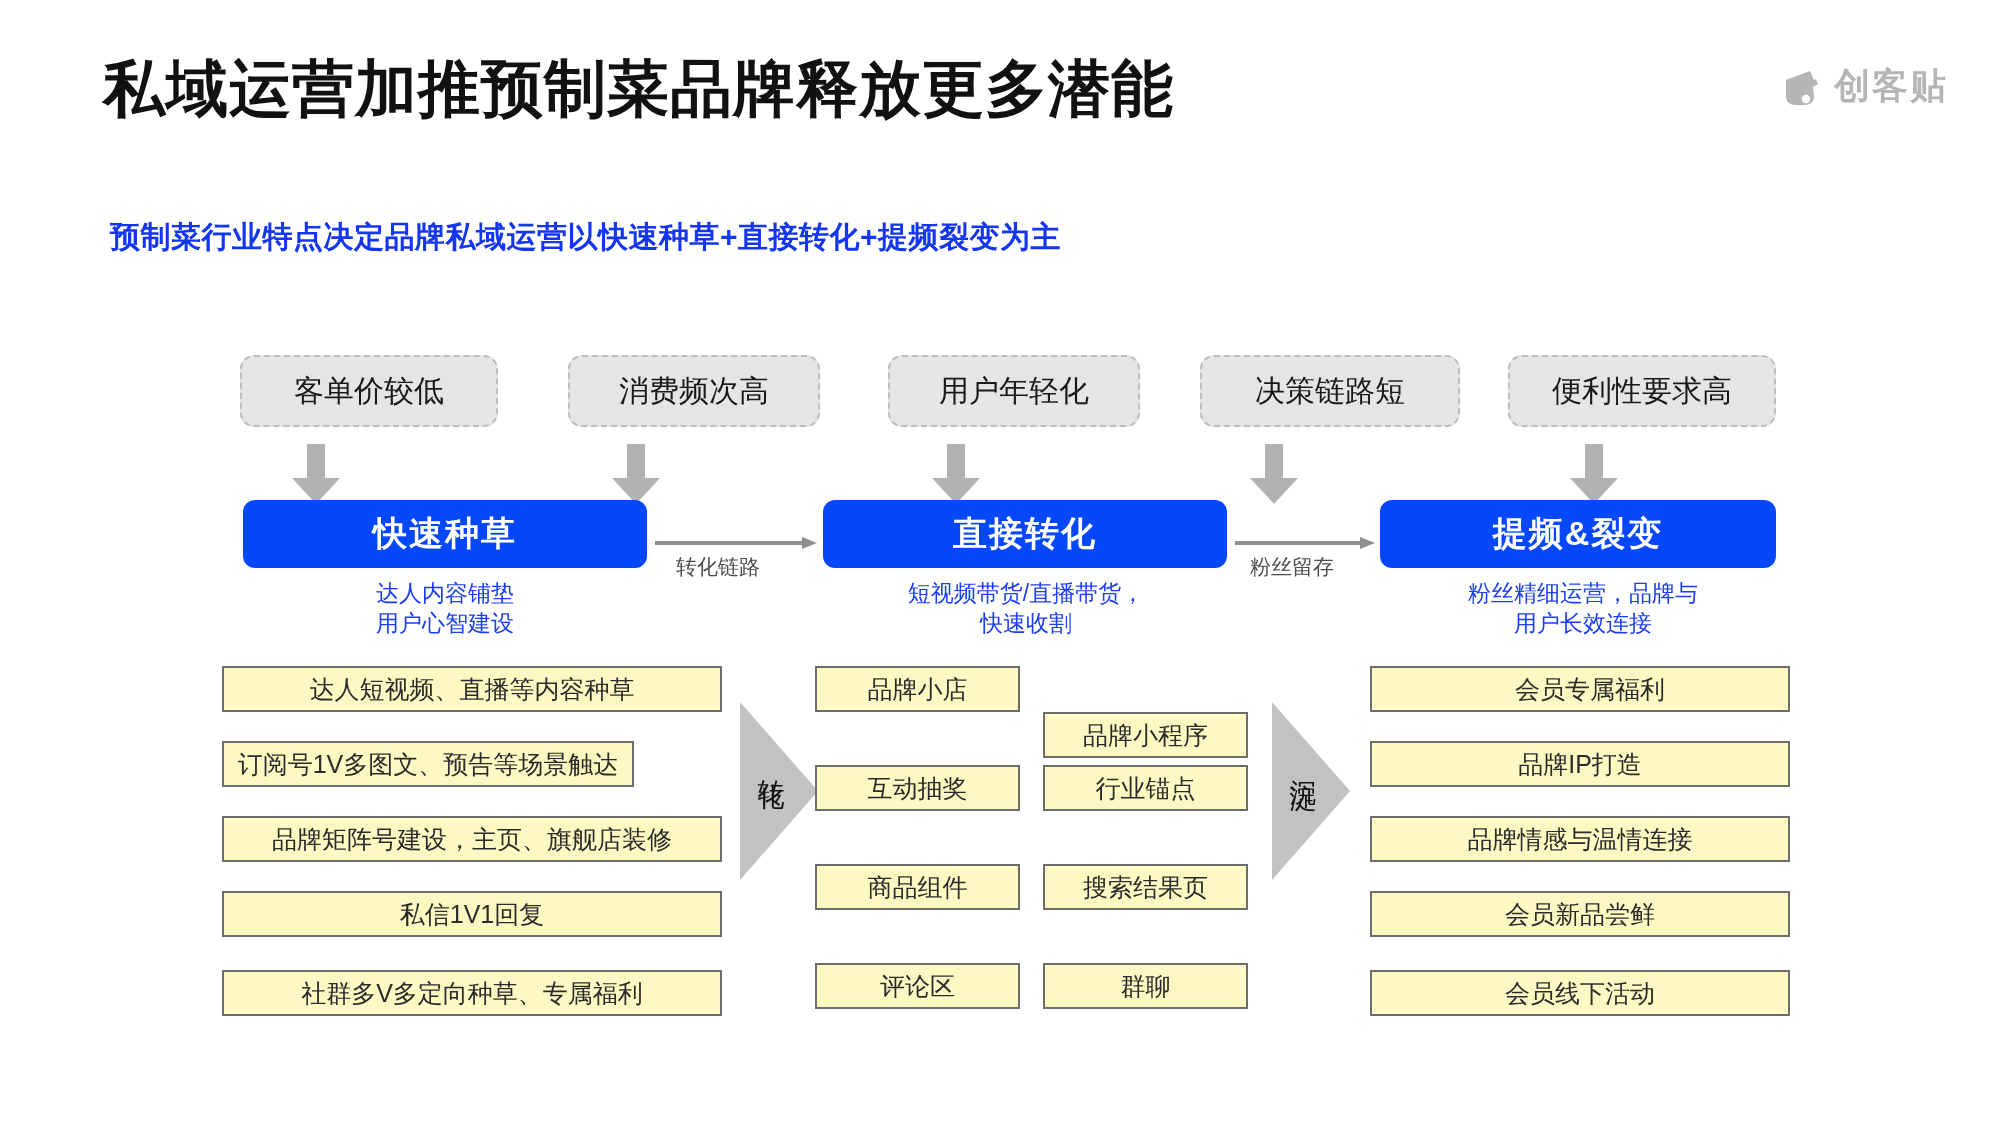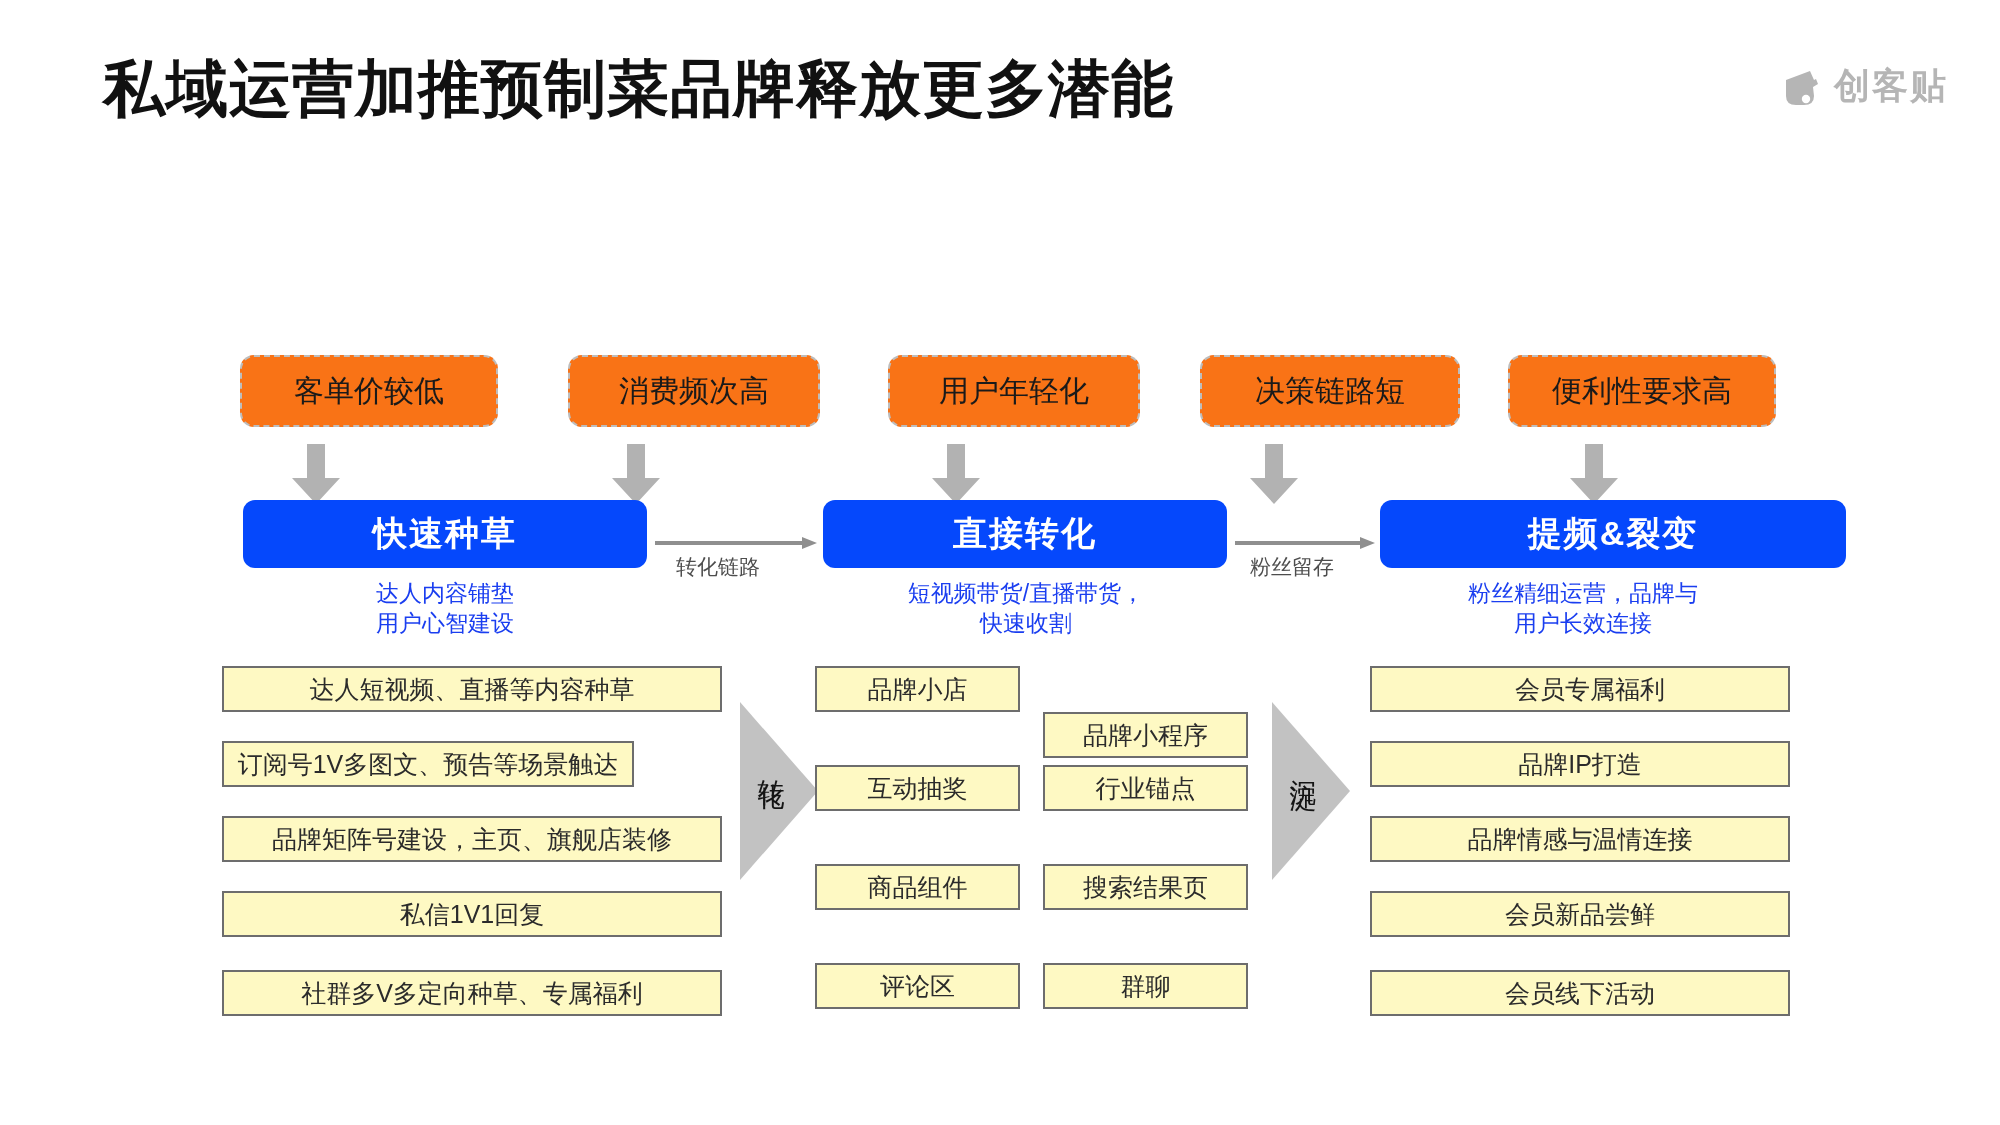--- a/index.html
+++ b/index.html
@@ -30,21 +30,21 @@
     position:absolute;left:110px;top:217px;
     font-size:30px;font-weight:bold;color:#1436f0;
     white-space:nowrap;letter-spacing:0.5px;
   }
 
   
   .pill{
     position:absolute;top:355px;height:72px;
     border:2px dashed #bdbdbd;border-radius:14px;
     display:flex;align-items:center;justify-content:center;
-    font-size:30px;color:#1a1a1a;background:#f97316;
+    font-size:30px;color:#1a1a1a;background:#e5e5e5;
     box-sizing:border-box;white-space:nowrap;
   }
 
   
   .down-arrow{
     position:absolute;top:444px;width:52px;height:62px;
   }
 
   
   .banner{
@@ -93,20 +93,21 @@
   <div class="logo">
     <span class="logo-mark">
       <svg width="42" height="42" viewBox="0 0 42 42">
         <path d="M6 14 L30 5 L34 14 L36 13 L38 18 L33 21 L34 30 Q34 39 24 39 L16 39 Q6 39 6 30 Z" fill="#b5b5b5"></path>
         <circle cx="26" cy="33" r="4.2" fill="#ffffff"></circle>
       </svg>
     </span>
     <span class="logo-text">创客贴</span>
   </div>
 
+  <div class="subtitle">预制菜行业特点决定品牌私域运营以快速种草+直接转化+提频裂变为主</div>
 
   <div id="dyn">
       <div class="pill" style="left: 240px; width: 258px; border-color: rgb(189, 189, 189);">客单价较低</div>
       <div class="pill" style="left: 568px; width: 252px; border-color: rgb(189, 189, 189);">消费频次高</div>
       <div class="pill" style="left: 888px; width: 252px; border-color: rgb(189, 189, 189);">用户年轻化</div>
       <div class="pill" style="left: 1200px; width: 260px; border-color: rgb(189, 189, 189);">决策链路短</div>
       <div class="pill" style="left: 1508px; width: 268px; border-color: rgb(189, 189, 189);">便利性要求高</div>
       <div class="down-arrow" style="left: 290px;"><svg width="52" height="62" viewBox="0 0 52 62">
           <path d="M17 0 H35 V34 H50 L26 60 L2 34 H17 Z" fill="#b2b2b2"></path>
         </svg></div>
@@ -125,21 +126,21 @@
       <div class="banner" style="left: 243px; width: 404px; background: rgb(5, 72, 252);">快速种草</div>
       <div class="banner-desc" style="left: 243px; top: 578px; width: 404px; color: rgb(26, 62, 240);">
         <div>达人内容铺垫</div>
         <div>用户心智建设</div>
       </div>
       <div class="banner" style="left: 823px; width: 404px; background: rgb(5, 72, 252);">直接转化</div>
       <div class="banner-desc" style="left: 800px; top: 578px; width: 452px; color: rgb(26, 62, 240);">
         <div>短视频带货/直播带货，</div>
         <div>快速收割</div>
       </div>
-      <div class="banner" style="left: 1380px; width: 466px; background: rgb(5, 72, 252); text-align: center;">提频&amp;裂变</div>
+      <div class="banner" style="left: 1380px; width: 396px; background: rgb(5, 72, 252); text-align: center;">提频&amp;裂变</div>
       <div class="banner-desc" style="left: 1360px; top: 578px; width: 446px; color: rgb(26, 62, 240);">
         <div>粉丝精细运营，品牌与</div>
         <div>用户长效连接</div>
       </div>
       <div class="hconn" style="left: 655px; top: 537px;"><svg width="162" height="14" viewBox="0 0 162 14">
           <line x1="0" y1="6" x2="149" y2="6" stroke="#8f8f8f" stroke-width="4"></line>
           <path d="M147 0 L162 6 L147 12 Z" fill="#8f8f8f"></path>
         </svg></div>
       <div class="hconn-label" style="left: 676px; top: 553px;">转化链路</div>
       <div class="hconn" style="left: 1235px; top: 537px;"><svg width="140" height="14" viewBox="0 0 140 14">

